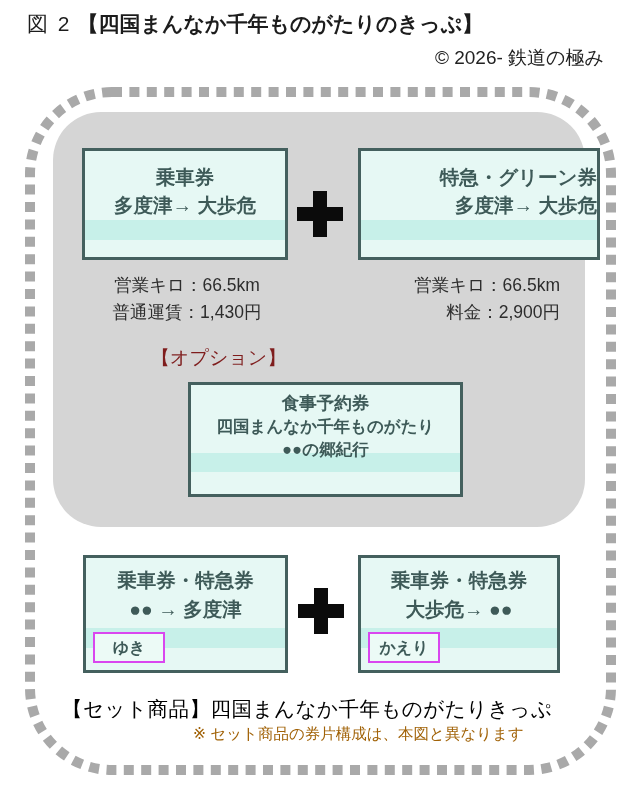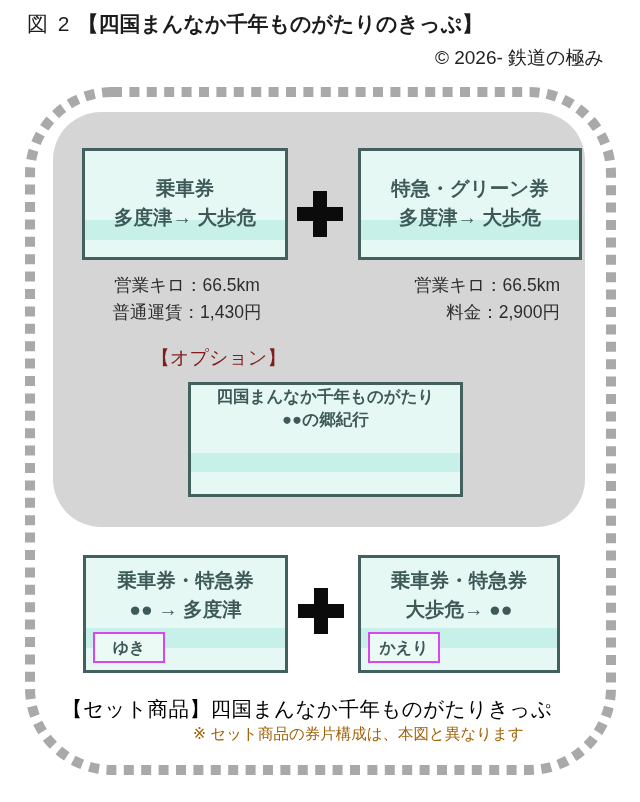--- a/index.html
+++ b/index.html
@@ -21,23 +21,23 @@
   
   .panel { position:absolute; left:53px; top:112px; width:532px; height:415px;
            background:#d5d5d5; border-radius:48px; }
 
   
   .ticket { position:absolute; background:#e6f8f4; border:3px solid #44605e;
             box-sizing:border-box; color:#3e5a58; text-align:center; font-weight:700; }
   .ticket .stripe { position:absolute; left:0; right:0; background:#c7f0e9; }
   .tline { position:relative; z-index:1; white-space:nowrap; }
   #ticket-fare    { left:82px;  top:148px; width:206px; height:112px; font-size:19.5px; }
-  #ticket-express { left:358px; top:148px; width:224px; height:112px; font-size:19.5px; }
+  #ticket-express { left:358px; top:148px; width:242px; height:112px; font-size:19.5px;text-align:right; }
   #ticket-fare .tline, #ticket-express .tline { line-height:28px; }
-  #ticket-fare .pad, #ticket-express .pad { padding-top:24px;font-family:Liberation Serif, serif; }
+  #ticket-fare .pad, #ticket-express .pad { padding-top:12px; }
   #ticket-fare .stripe, #ticket-express .stripe { bottom:17px; height:20px; }
 
   #ticket-option { left:188px; top:382px; width:275px; height:115px; font-size:16.5px; }
   #ticket-option .tline { line-height:23px; }
   #ticket-option .pad { padding-top:7px; }
   #ticket-option .tline.first { font-size:17.5px; }
   #ticket-option .stripe { bottom:22px; height:19px; }
 
   #ticket-outbound { left:83px;  top:555px; width:205px; height:118px; font-size:19.5px; }
   #ticket-return   { left:358px; top:555px; width:202px; height:118px; font-size:19.5px; }
@@ -106,20 +106,21 @@
     <div>普通運賃：1,430円</div>
   </div>
   <div class="info" id="info-express">
     <div>営業キロ：66.5km</div>
     <div>料金：2,900円</div>
   </div>
 
   <div id="option-label">【オプション】</div>
 
   <div class="ticket" id="ticket-option">
+    <div class="tline pad first">食事予約券</div>
     <div class="tline">四国まんなか千年ものがたり</div>
     <div class="tline">●●の郷紀行</div>
     <div class="stripe"></div>
   </div>
 
   <div class="ticket" id="ticket-outbound">
     <div class="tline pad">乗車券・特急券</div>
     <div class="tline">●● → 多度津</div>
     <div class="stripe"></div>
     <div class="dir-tag">ゆき</div>

